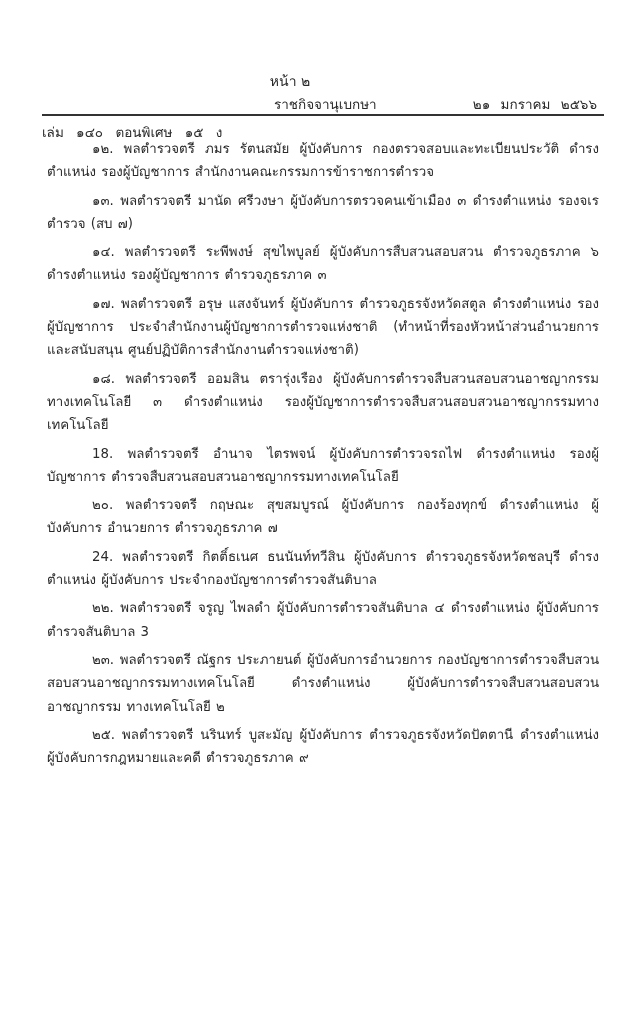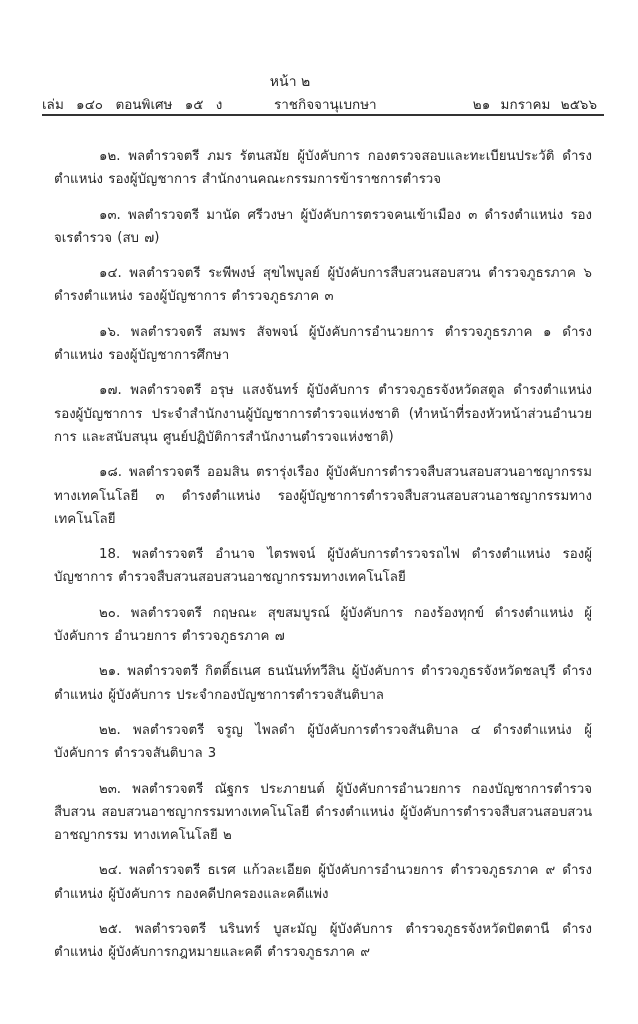--- a/index.html
+++ b/index.html
@@ -1,46 +1,44 @@
 <!DOCTYPE html>
 <html><head>
 <meta charset="utf-8">
 <style>
   html, body { margin:0; padding:0; }
   body { width:638px; height:1024px; background:#ffffff; position:relative; overflow:hidden;
          font-family:"DejaVu Sans", sans-serif; color:#2a2a2a; }
   .page-num { position:absolute; top:70px; left:0; width:580px; text-align:center; font-size:14px; }
   .hdr { position:absolute; top:93px; left:42px; width:562px; height:20px; font-size:13.5px; }
   .hdr span { position:absolute; top:0; white-space:nowrap; }
-  .hdr-left { left:0; word-spacing:8px; }
+  .hdr-left { left:0; word-spacing:8px;margin-top:28px; }
   .hdr-mid { left:232px; }
   .hdr-right { right:7px; word-spacing:6px; }
   .rule { position:absolute; top:114px; left:42px; width:562px; height:0; border-top:2px solid #333; }
   .body { position:absolute; top:132px; left:42px; width:562px; font-size:13.3px; line-height:23.3px; }
-  .para { text-indent:45px; text-align:justify; text-align-last:left; margin:12px; word-spacing:1px; }
+  .para { text-indent:45px; text-align:justify; text-align-last:left; margin:5px; word-spacing:1px; }
 </style>
 </head>
 <body>
 
 <div class="page-num">หน้า ๒</div>
 
 <div class="hdr">
   <span class="hdr-left">เล่ม ๑๔๐ ตอนพิเศษ ๑๕ ง</span>
   <span class="hdr-mid">ราชกิจจานุเบกษา</span>
   <span class="hdr-right">๒๑ มกราคม ๒๕๖๖</span>
 </div>
 <div class="rule"></div>
 
 <div class="body">
   <p class="para">๑๒. พลตำรวจตรี ภมร รัตนสมัย ผู้บังคับการ กองตรวจสอบและทะเบียนประวัติ ดำรงตำแหน่ง รองผู้บัญชาการ สำนักงานคณะกรรมการข้าราชการตำรวจ</p>
   <p class="para">๑๓. พลตำรวจตรี มานัด ศรีวงษา ผู้บังคับการตรวจคนเข้าเมือง ๓ ดำรงตำแหน่ง รองจเรตำรวจ (สบ ๗)</p>
   <p class="para">๑๔. พลตำรวจตรี ระพีพงษ์ สุขไพบูลย์ ผู้บังคับการสืบสวนสอบสวน ตำรวจภูธรภาค ๖ ดำรงตำแหน่ง รองผู้บัญชาการ ตำรวจภูธรภาค ๓</p>
-  <p class="para">๑๖. พลตำรวจตรี สมพร สัจพจน์ ผู้บังคับการอำนวยการ ตำรวจภูธรภาค ๑ ดำรงตำแหน่ง รองผู้บัญชาการศึกษา</p>
   <p class="para">๑๗. พลตำรวจตรี อรุษ แสงจันทร์ ผู้บังคับการ ตำรวจภูธรจังหวัดสตูล ดำรงตำแหน่ง รองผู้บัญชาการ ประจำสำนักงานผู้บัญชาการตำรวจแห่งชาติ (ทำหน้าที่รองหัวหน้าส่วนอำนวยการ และสนับสนุน ศูนย์ปฏิบัติการสำนักงานตำรวจแห่งชาติ)</p>
   <p class="para">๑๘. พลตำรวจตรี ออมสิน ตรารุ่งเรือง ผู้บังคับการตำรวจสืบสวนสอบสวนอาชญากรรม ทางเทคโนโลยี ๓ ดำรงตำแหน่ง รองผู้บัญชาการตำรวจสืบสวนสอบสวนอาชญากรรมทางเทคโนโลยี</p>
   <p class="para">18. พลตำรวจตรี อำนาจ ไตรพจน์ ผู้บังคับการตำรวจรถไฟ ดำรงตำแหน่ง รองผู้บัญชาการ ตำรวจสืบสวนสอบสวนอาชญากรรมทางเทคโนโลยี</p>
   <p class="para">๒๐. พลตำรวจตรี กฤษณะ สุขสมบูรณ์ ผู้บังคับการ กองร้องทุกข์ ดำรงตำแหน่ง ผู้บังคับการ อำนวยการ ตำรวจภูธรภาค ๗</p>
-  <p class="para">๒๑. พลตำรวจตรี กิตติ์ธเนศ ธนนันท์ทวีสิน ผู้บังคับการ ตำรวจภูธรจังหวัดชลบุรี ดำรงตำแหน่ง ผู้บังคับการ ประจำกองบัญชาการตำรวจสันติบาล</p>
+  <p class="para">24. พลตำรวจตรี กิตติ์ธเนศ ธนนันท์ทวีสิน ผู้บังคับการ ตำรวจภูธรจังหวัดชลบุรี ดำรงตำแหน่ง ผู้บังคับการ ประจำกองบัญชาการตำรวจสันติบาล</p>
   <p class="para">๒๒. พลตำรวจตรี จรูญ ไพลดำ ผู้บังคับการตำรวจสันติบาล ๔ ดำรงตำแหน่ง ผู้บังคับการ ตำรวจสันติบาล 3</p>
   <p class="para">๒๓. พลตำรวจตรี ณัฐกร ประภายนต์ ผู้บังคับการอำนวยการ กองบัญชาการตำรวจสืบสวน สอบสวนอาชญากรรมทางเทคโนโลยี ดำรงตำแหน่ง ผู้บังคับการตำรวจสืบสวนสอบสวนอาชญากรรม ทางเทคโนโลยี ๒</p>
-  <p class="para">๒๔. พลตำรวจตรี ธเรศ แก้วละเอียด ผู้บังคับการอำนวยการ ตำรวจภูธรภาค ๙ ดำรงตำแหน่ง ผู้บังคับการ กองคดีปกครองและคดีแพ่ง</p>
   <p class="para">๒๕. พลตำรวจตรี นรินทร์ บูสะมัญ ผู้บังคับการ ตำรวจภูธรจังหวัดปัตตานี ดำรงตำแหน่ง ผู้บังคับการกฎหมายและคดี ตำรวจภูธรภาค ๙</p>
 </div>
 
 </body></html>

